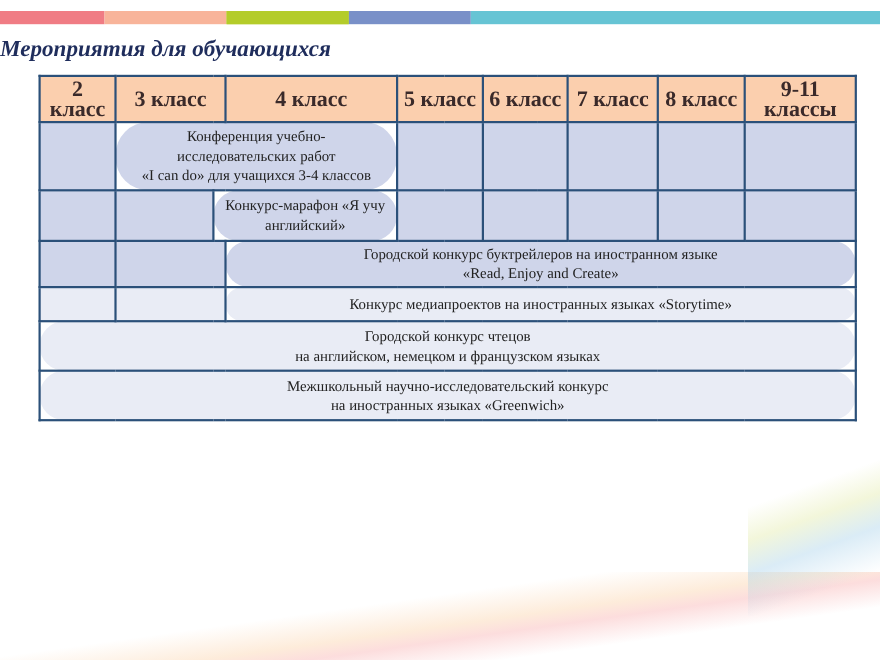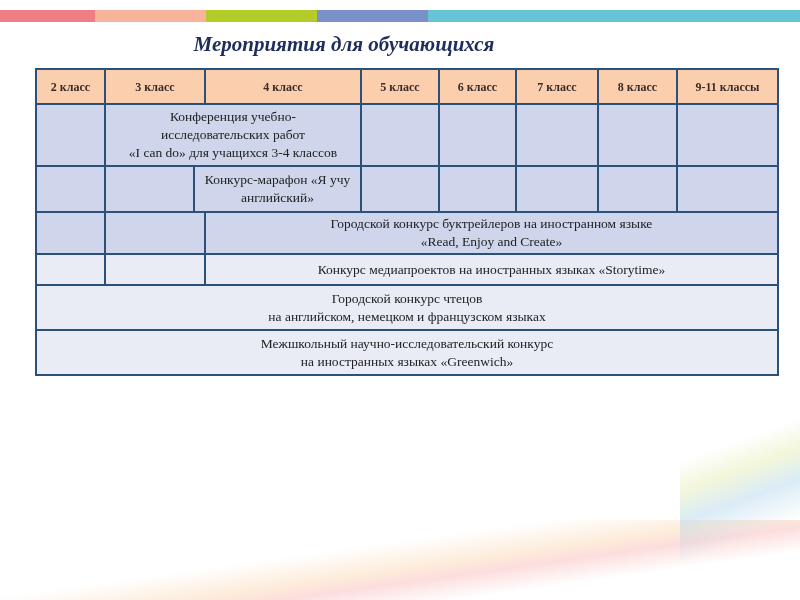--- a/index.html
+++ b/index.html
@@ -2,29 +2,29 @@
 <html><head>
 <meta charset="utf-8">
 <style>
   html, body { margin:0; padding:0; }
   body { width:800px; height:600px; position:relative; overflow:hidden; background:#ffffff; font-family:"Liberation Serif", serif; }
   .stripe { position:absolute; top:10px; height:12px; }
   .swoosh { position:absolute; left:0; top:520px; width:800px; height:80px; pointer-events:none;
     background: linear-gradient(172deg, rgba(255,255,255,0) 40%, rgba(250,200,150,0.35) 55%, rgba(244,120,120,0.25) 62%, rgba(255,255,255,0) 75%); }
   .swoosh2 { position:absolute; right:0; top:400px; width:120px; height:160px; pointer-events:none;
     background: linear-gradient(160deg, rgba(255,255,255,0) 30%, rgba(220,230,150,0.35) 45%, rgba(150,200,230,0.35) 60%, rgba(255,255,255,0) 80%); }
-  .title { position:absolute; top:32px; left:0; width:656px; text-align:center; font-style:italic; font-weight:bold;
-    font-size:21px; color:#1f2d5c;padding-left:16px; }
+  .title { position:absolute; top:32px; left:0; width:656px; font-style:italic; font-weight:bold;
+    font-size:21px; color:#1f2d5c; }
   table.grid { position:absolute; left:35px; top:68px; width:742px; border-collapse:collapse; table-layout:fixed;
     font-size:13.5px; color:#222; }
   table.grid td, table.grid th { border:2px solid #2b5079; text-align:center; vertical-align:middle; padding:2px 4px; line-height:18px; }
-  table.grid th { background:#fbcfae; font-weight:bold; color:#3a2a2a; height:29px; font-size:12px; }
+  table.grid th { background:#fbcfae; font-weight:bold; color:#3a2a2a; height:29px; font-size:20px; }
   tr.dark td { background:#cfd5ea; }
   tr.light td { background:#e9ecf5; }
-  td.cell-txt { white-space:normal; }
+  td.cell-txt { white-space:normal;border-radius:30px; }
 </style>
 </head>
 <body>
 
 <div class="stripe" style="left:0;width:95px;background:#f07c84;"></div>
 <div class="stripe" style="left:95px;width:111px;background:#f8b49a;"></div>
 <div class="stripe" style="left:206px;width:111px;background:#b4cc2a;"></div>
 <div class="stripe" style="left:317px;width:111px;background:#7990c8;"></div>
 <div class="stripe" style="left:428px;width:372px;background:#66c4d4;"></div>
 <div class="stripe" style="left:206px;width:111px;background:#b4cc2a;"></div>

